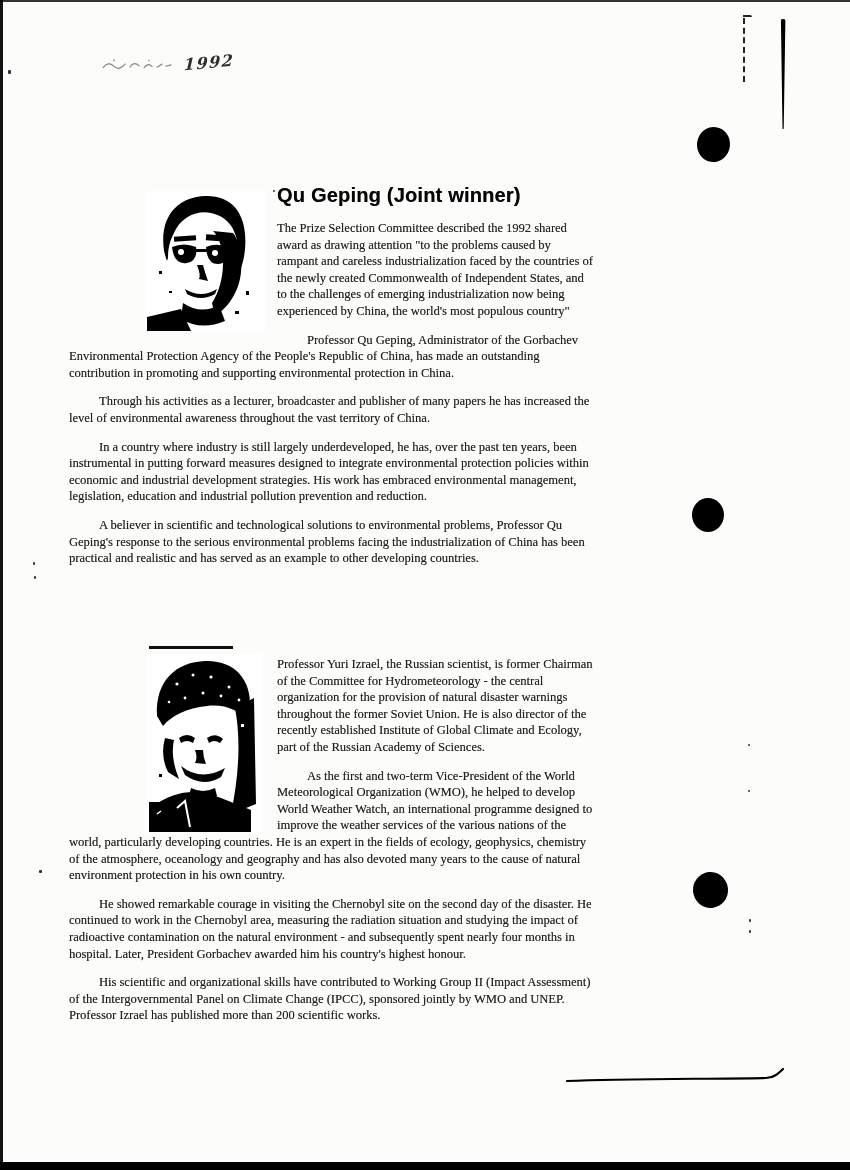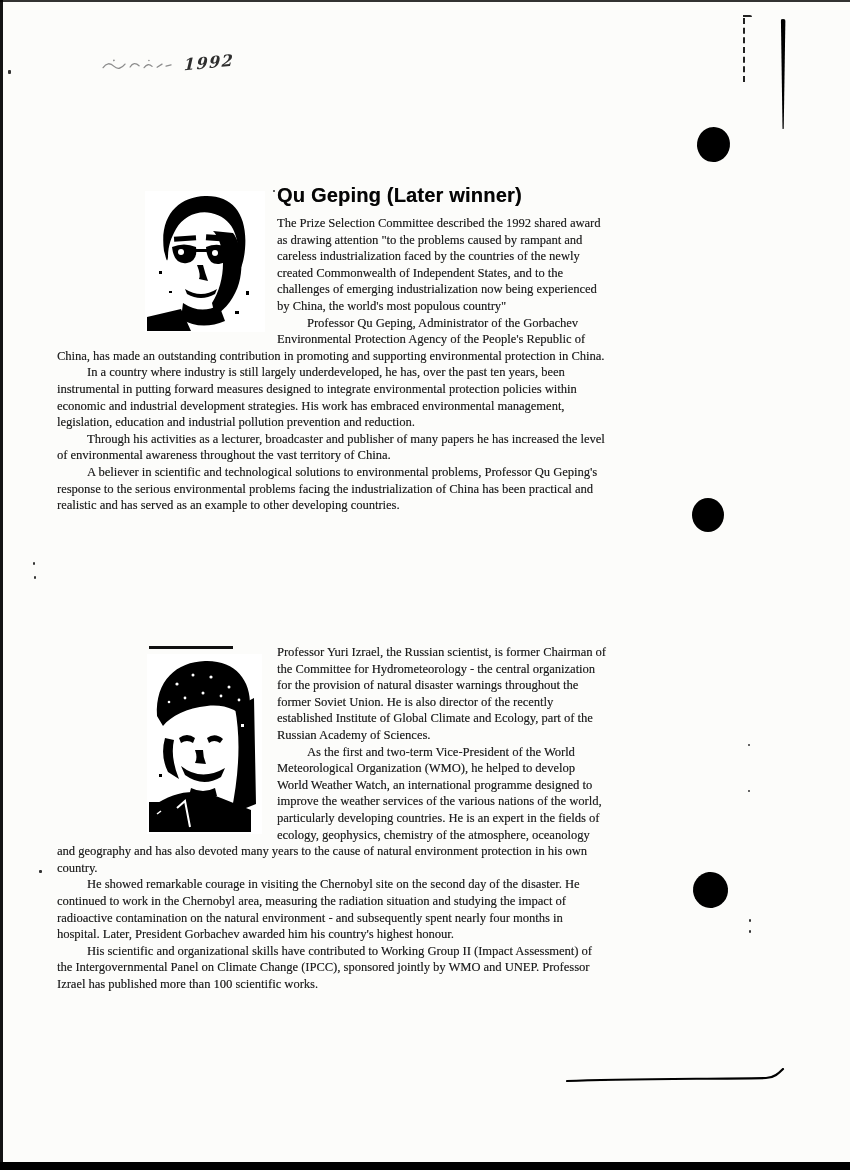--- a/index.html
+++ b/index.html
@@ -44,21 +44,21 @@
     color:#050505;letter-spacing:.2px;
     text-shadow:.3px .3px .4px rgba(0,0,0,.55);
   }
   .photo-float{float:left;width:220px;}
   .bio-qu .photo-float{height:152px;}
   .bio-yuri .photo-float{height:186px;}
   .portrait{display:block;}
   .bio-qu .portrait{margin:8px 0 0 88px;}
   .bio-yuri .portrait{margin:0 0 0 90px;}
   .photo-rule{margin:2px 0 5px 92px;width:84px;height:3px;background:#101010;}
-  .bio p{margin:0;}
+  .bio p{margin:12px;}
   .bio p.ind{text-indent:30px;}
   
   .hole{position:absolute;background:#000;border-radius:50%;}
   .hole-1{left:697px;top:127px;width:33px;height:35px;transform:rotate(8deg);}
   .hole-2{left:692px;top:498px;width:32px;height:34px;}
   .hole-3{left:693px;top:872px;width:35px;height:36px;transform:rotate(-6deg);}
   .binder-dash{
     position:absolute;left:743px;top:18px;height:64px;width:0;
     border-left:2px dashed #222;
   }
@@ -107,25 +107,25 @@
         <path d="M52,74 q4,10 2,14 l9,2 q-3,-8 -5,-16 z" fill="#000"></path>
         <path d="M40,98 q16,10 32,0 l-2,5 q-14,8 -28,0 z" fill="#000"></path>
         <path d="M38,112 q18,12 36,2 l6,16 q-24,10 -44,-2 z" fill="#000"></path>
         <path d="M2,126 l34,-8 10,22 H2 Z" fill="#000"></path>
         <rect x="14" y="80" width="3" height="3" fill="#000"></rect>
         <rect x="101" y="100" width="3" height="4" fill="#000"></rect>
         <rect x="90" y="120" width="4" height="3" fill="#000"></rect>
         <rect x="24" y="100" width="3" height="2" fill="#000"></rect>
       </svg>
     </div>
-    <h2>Qu Geping (Later winner)</h2>
+    <h2>Qu Geping (Joint winner)</h2>
     <p>The Prize Selection Committee described the 1992 shared award as drawing attention "to the problems caused by rampant and careless industrialization faced by the countries of the newly created Commonwealth of Independent States, and to the challenges of emerging industrialization now being experienced by China, the world's most populous country"</p>
     <p class="ind">Professor Qu Geping, Administrator of the Gorbachev Environmental Protection Agency of the People's Republic of China, has made an outstanding contribution in promoting and supporting environmental protection in China.</p>
+    <p class="ind">Through his activities as a lecturer, broadcaster and publisher of many papers he has increased the level of environmental awareness throughout the vast territory of China.</p>
     <p class="ind">In a country where industry is still largely underdeveloped, he has, over the past ten years, been instrumental in putting forward measures designed to integrate environmental protection policies within economic and industrial development strategies.  His work has embraced environmental management, legislation, education and industrial pollution prevention and reduction.</p>
-    <p class="ind">Through his activities as a lecturer, broadcaster and publisher of many papers he has increased the level of environmental awareness throughout the vast territory of China.</p>
     <p class="ind">A believer in scientific and technological solutions to environmental problems, Professor Qu Geping's response to the serious environmental problems facing the industrialization of China has been practical and realistic and has served as an example to other developing countries.</p>
   </section>
 
   <section class="bio bio-yuri">
     <div class="photo-float">
       <div class="photo-rule"></div>
       <svg class="portrait" width="115" height="180" viewBox="0 0 115 180">
         <rect width="115" height="180" fill="#fff"></rect>
         <path d="M10,62 C8,26 30,8 58,7 C88,6 104,26 103,52 L101,68 C92,56 78,50 60,52 C40,54 24,62 16,72 Z" fill="#000"></path>
         <g fill="#fff">
@@ -150,21 +150,21 @@
         <rect x="2" y="148" width="26" height="30" fill="#000"></rect>
         <path d="M30,154 l8,-7 5,26" stroke="#fff" stroke-width="2" fill="none"></path>
         <path d="M10,160 l4,-3" stroke="#fff" stroke-width="1.5"></path>
         <rect x="94" y="70" width="3" height="3" fill="#fff"></rect>
         <rect x="12" y="120" width="3" height="3" fill="#000"></rect>
       </svg>
     </div>
     <p>Professor Yuri Izrael, the Russian scientist, is former Chairman of the Committee for Hydrometeorology - the central organization for the provision of natural disaster warnings throughout the former Soviet Union.  He is also director of the recently established Institute of Global Climate and Ecology, part of the Russian Academy of Sciences.</p>
     <p class="ind">As the first and two-term Vice-President of the World Meteorological Organization (WMO), he helped to develop World Weather Watch, an international programme designed to improve the weather services of the various nations of the world, particularly developing countries.  He is an expert in the fields of ecology, geophysics, chemistry of the atmosphere, oceanology and geography and has also devoted many years to the cause of natural environment protection in his own country.</p>
     <p class="ind">He showed remarkable courage in visiting the Chernobyl site on the second day of the disaster.  He continued to work in the Chernobyl area, measuring the radiation situation and studying the impact of radioactive contamination on the natural environment - and subsequently spent nearly four months in hospital.  Later, President Gorbachev awarded him his country's highest honour.</p>
-    <p class="ind">His scientific and organizational skills have contributed to Working Group II (Impact Assessment) of the Intergovernmental Panel on Climate Change (IPCC), sponsored jointly by WMO and UNEP.  Professor Izrael has published more than 100 scientific works.</p>
+    <p class="ind">His scientific and organizational skills have contributed to Working Group II (Impact Assessment) of the Intergovernmental Panel on Climate Change (IPCC), sponsored jointly by WMO and UNEP.  Professor Izrael has published more than 200 scientific works.</p>
   </section>
 
   <div class="binder-dash"></div>
   <div class="binder-dash-hook"></div>
   <div class="binder-bar"></div>
   <div class="hole hole-1"></div>
   <div class="hole hole-2"></div>
   <div class="hole hole-3"></div>
 
   <svg class="footer-line" width="222" height="18" viewBox="0 0 222 18">

